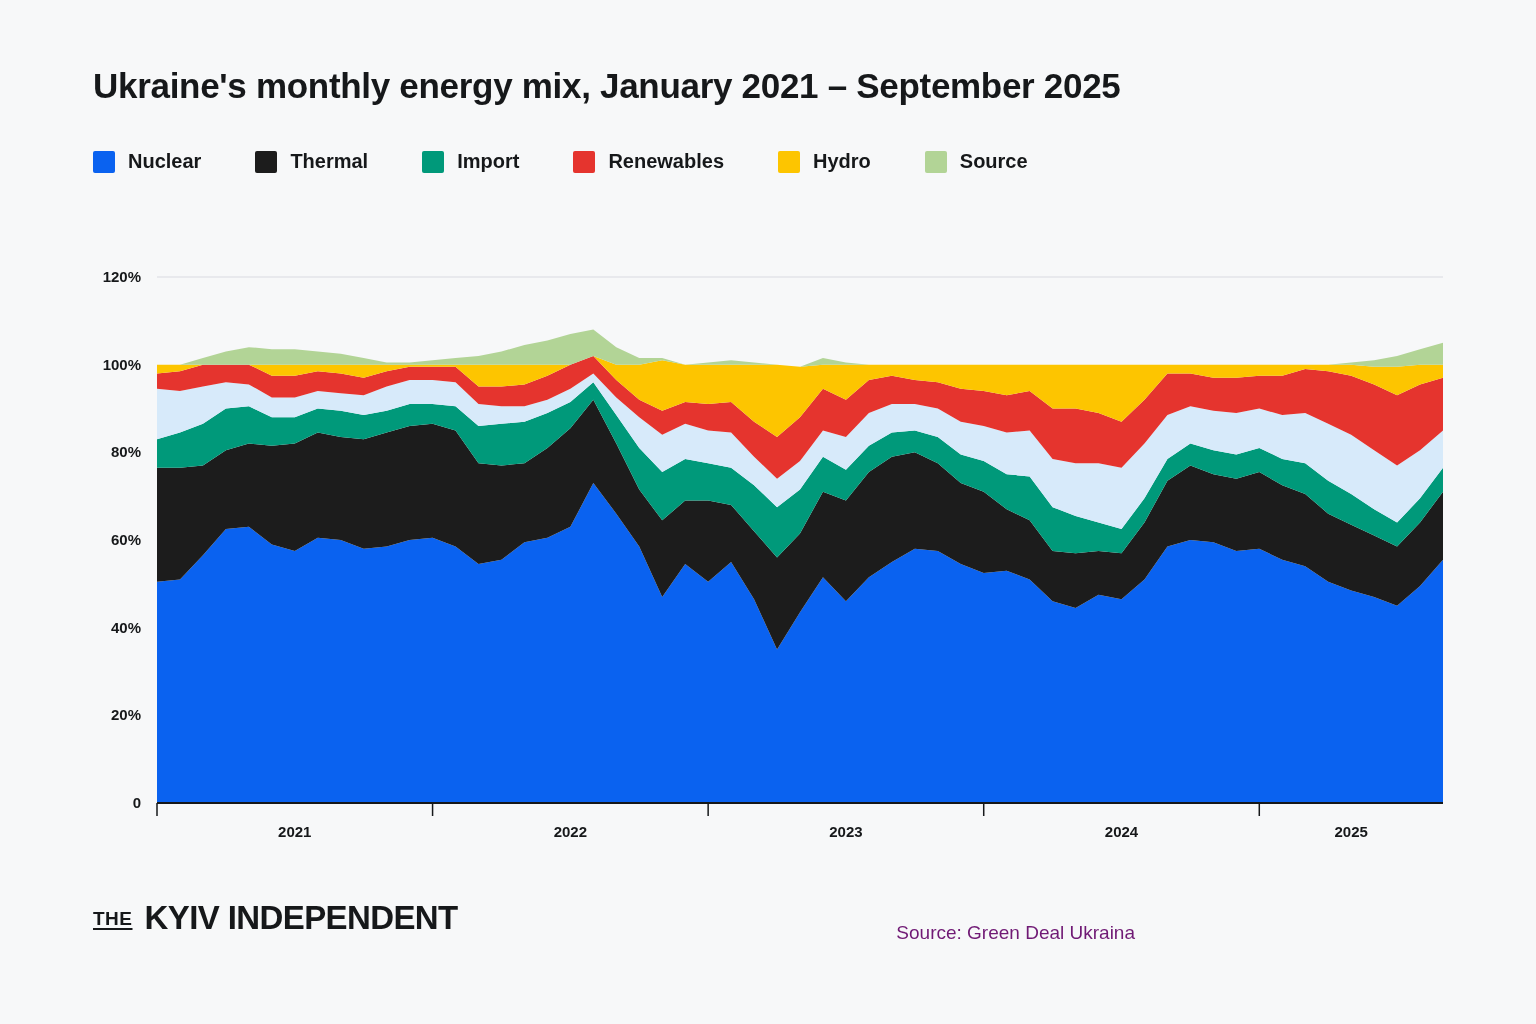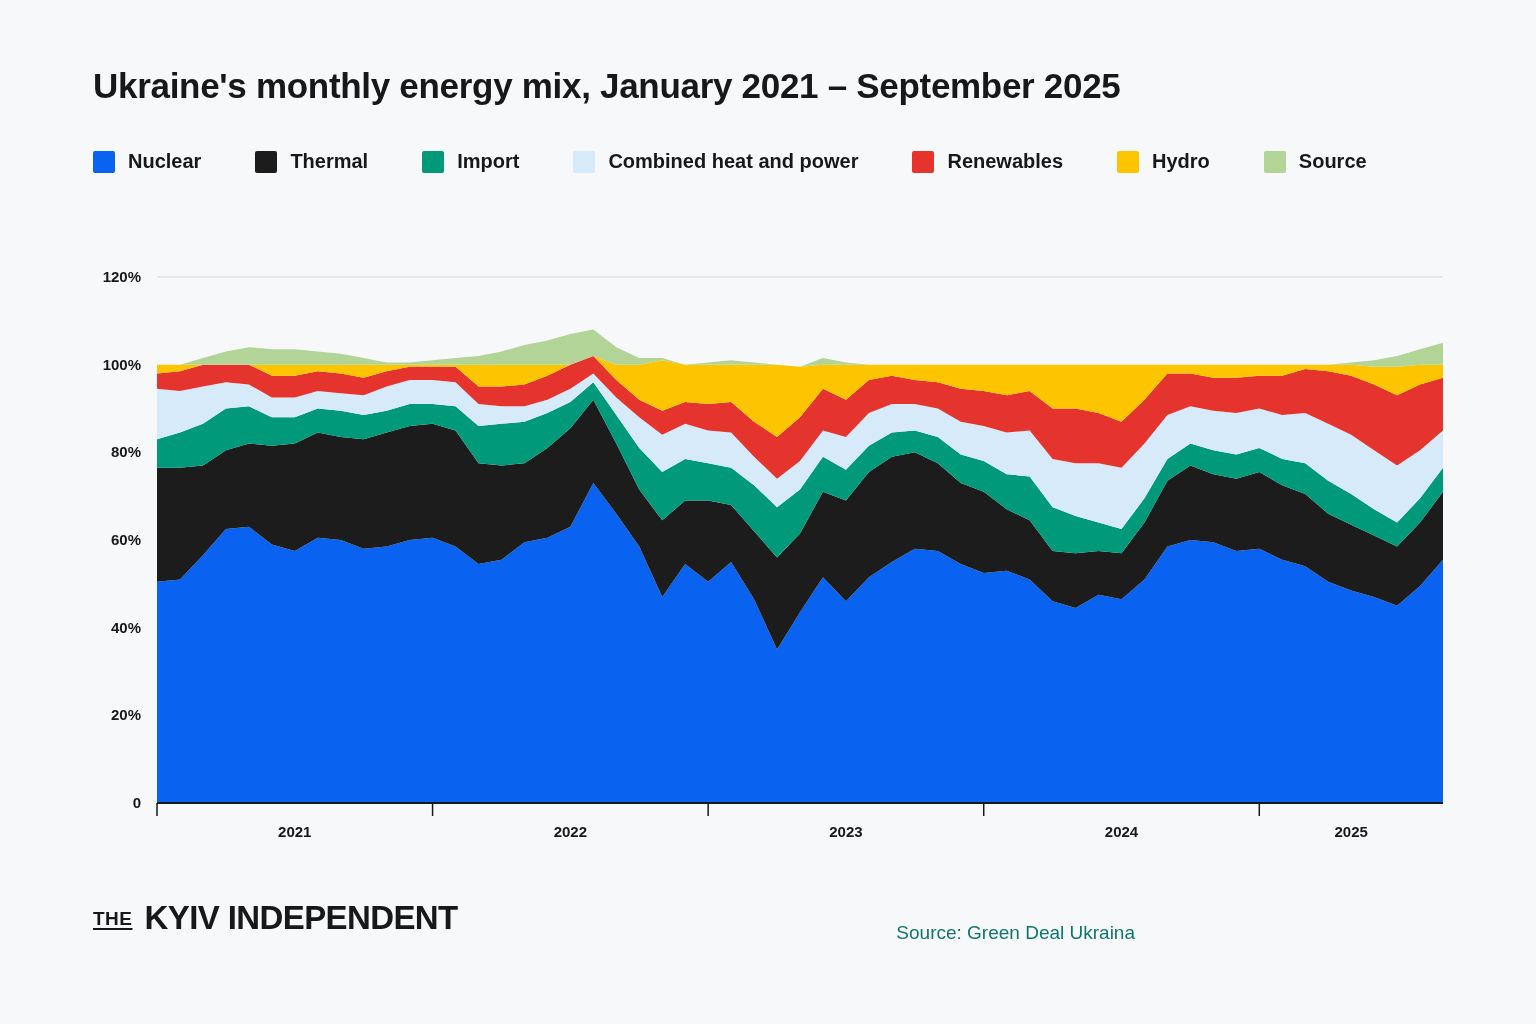--- a/index.html
+++ b/index.html
@@ -54,21 +54,21 @@
   .logo-the-text{
     font-size:19px;font-weight:bold;letter-spacing:0.5px;color:#16181a;line-height:1;
     text-decoration:underline;text-decoration-thickness:2px;text-underline-offset:3px;
   }
   .logo-the-bar{height:5px;background:#2250e6;margin-top:5px;width:100%;}
   .logo-name{
     font-size:33px;font-weight:bold;letter-spacing:-0.6px;color:#16181a;line-height:0.95;
   }
   .source{
     position:absolute;right:93px;top:922px;
-    font-size:19px;color:#0f766e;
+    font-size:19px;color:#701a75;
   }
 </style>
 </head>
 <body>
 
 <div class="page">
 
   <div class="title">Ukraine's monthly energy mix, January 2021 – September 2025</div>
 
   <div class="legend" id="legend">
@@ -76,24 +76,20 @@
         <span class="legend-swatch" style="background: rgb(10, 98, 240);"></span>
         <span class="legend-label">Nuclear</span>
       </div>
       <div class="legend-item">
         <span class="legend-swatch" style="background: rgb(28, 28, 28);"></span>
         <span class="legend-label">Thermal</span>
       </div>
       <div class="legend-item">
         <span class="legend-swatch" style="background: rgb(0, 153, 122);"></span>
         <span class="legend-label">Import</span>
-      </div>
-      <div class="legend-item">
-        <span class="legend-swatch" style="background: rgb(215, 234, 250);"></span>
-        <span class="legend-label">Combined heat and power</span>
       </div>
       <div class="legend-item">
         <span class="legend-swatch" style="background: rgb(229, 52, 46);"></span>
         <span class="legend-label">Renewables</span>
       </div>
       <div class="legend-item">
         <span class="legend-swatch" style="background: rgb(253, 197, 0);"></span>
         <span class="legend-label">Hydro</span>
       </div>
       <div class="legend-item">

